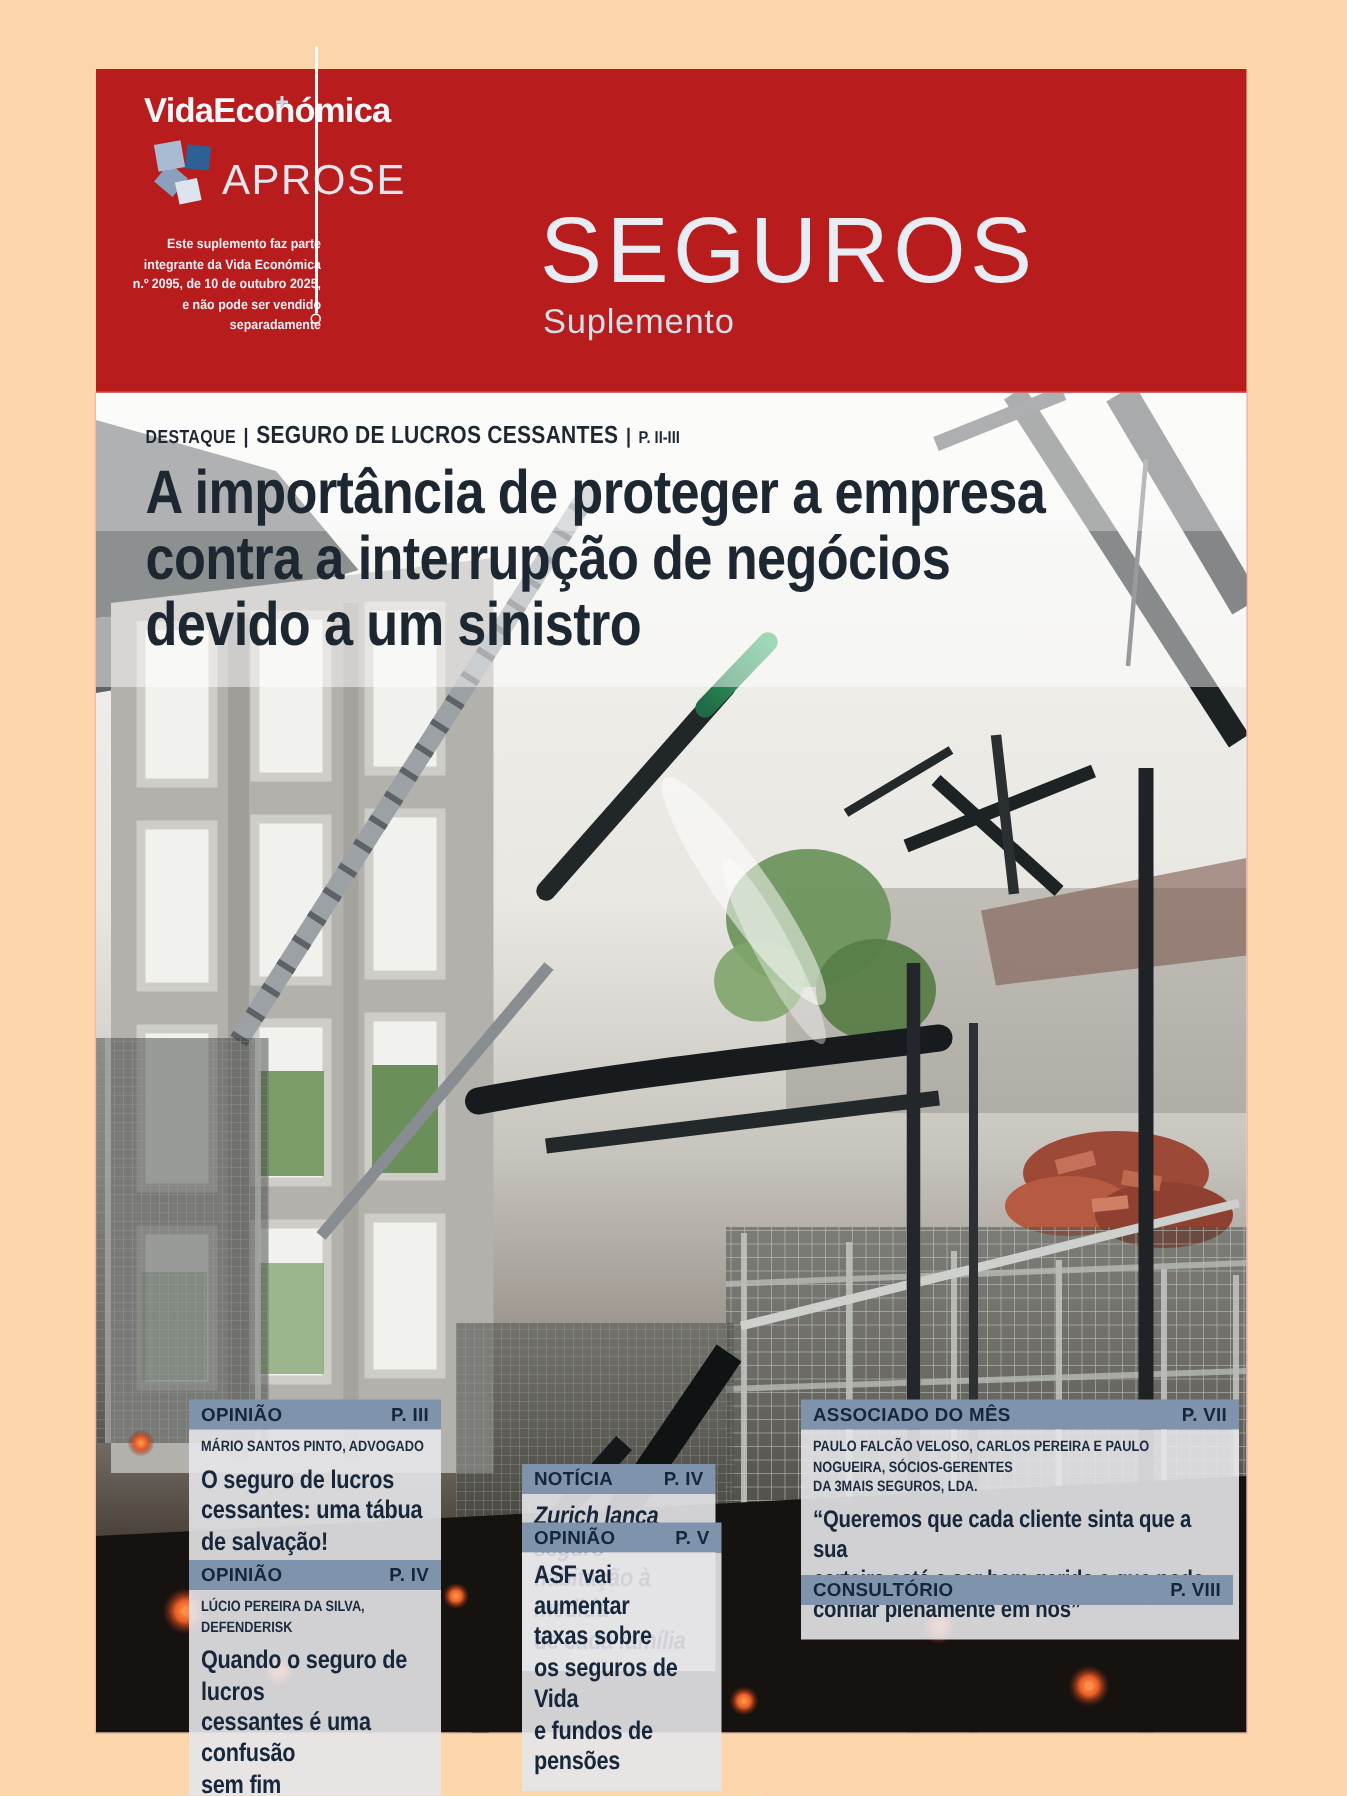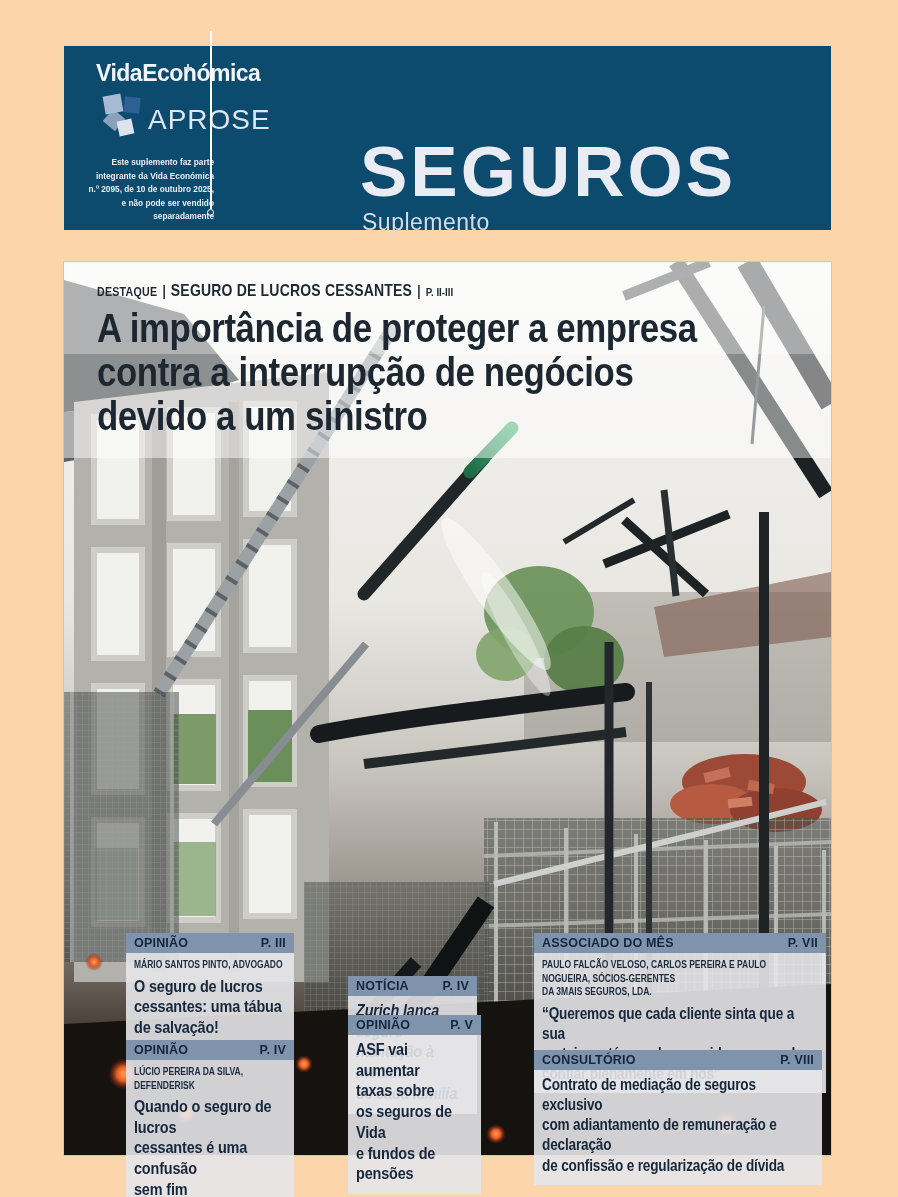--- a/index.html
+++ b/index.html
@@ -4,22 +4,22 @@
 <style>
   * { margin:0; padding:0; box-sizing:border-box; }
   html,body { background:#fcd5ab; }
   .page {
     position:relative; width:898px; height:1197px; overflow:hidden;
     background:#fcd5ab; font-family:"Liberation Sans", sans-serif;
   }
 
   
   .masthead {
-    position:absolute; left:64px; top:46px; width:767px; height:184px;
-    background:#0c4a6e; color:#fff;
+    position:absolute; left:64px; top:46px; width:767px; height:216px;
+    background:#b91c1c; color:#fff;
   }
   .ve-logo {
     position:absolute; left:32px; top:14px;
     font-size:23px; font-weight:bold; color:#f2f5f9; letter-spacing:-0.5px;
   }
   .aprose-row { position:absolute; left:38px; top:46px; display:flex; align-items:center; }
   .aprose-icon { position:relative; width:42px; height:48px; }
   .aprose-icon i { position:absolute; display:block; }
   .ai1 { width:18px; height:18px; background:#a9bbd3; left:2px;  top:3px;  transform:rotate(-10deg); }
   .ai2 { width:16px; height:16px; background:#2d6094; left:22px; top:5px;  transform:rotate(6deg); }
@@ -27,21 +27,21 @@
   .ai4 { width:15px; height:15px; background:#dde4ee; left:16px; top:28px; transform:rotate(-12deg); }
   .aprose-text { font-size:28px; letter-spacing:1px; color:#dfe6ee; margin-left:4px; margin-top:8px; }
   .note {
     position:absolute; left:0px; top:110px; width:150px;
     font-size:9px; font-weight:bold; line-height:1.5; text-align:right;
     color:#e9eef5; white-space:pre-line;
     transform:scaleX(0.92); transform-origin:100% 0;
   }
   .title-block { position:absolute; left:296px; top:93px; }
   .big-title {
-    font-size:71px; line-height:0.93; font-weight:bold; letter-spacing:3px;
+    font-size:62px; line-height:0.93; font-weight:normal; letter-spacing:3px;
     color:#e9edf3;
   }
   .sub-title { font-size:23px; color:#d5dde9; margin-top:4px; margin-left:2px; letter-spacing:0.5px; }
   .vline { position:absolute; left:146px; top:-15px; width:2px; height:178px; background:#ffffff; }
   .vdot  { position:absolute; left:143px; top:163px; width:7px; height:7px; border:1.5px solid #fff; border-radius:50%; }
   .regmark { position:absolute; left:120px; top:18px; width:8px; height:8px; }
   .regmark::before, .regmark::after { content:""; position:absolute; background:#cfd8e2; }
   .regmark::before { left:3px; top:0; width:2px; height:8px; }
   .regmark::after  { left:0; top:3px; width:8px; height:2px; }
 
@@ -354,20 +354,15 @@
 carteira está a ser bem gerida e que pode
 confiar plenamente em nós”</div>
     </div>
   </div>
 
   <div class="teaser t6">
     <div class="tbar">
       <span>CONSULTÓRIO</span>
       <span>P. VIII</span>
     </div>
-    <div class="tbody">
-      <div class="thl">Contrato de mediação de seguros exclusivo
-com adiantamento de remuneração e declaração
-de confissão e regularização de dívida</div>
-    </div>
   </div>
 
 </div>
 
 </body></html>

